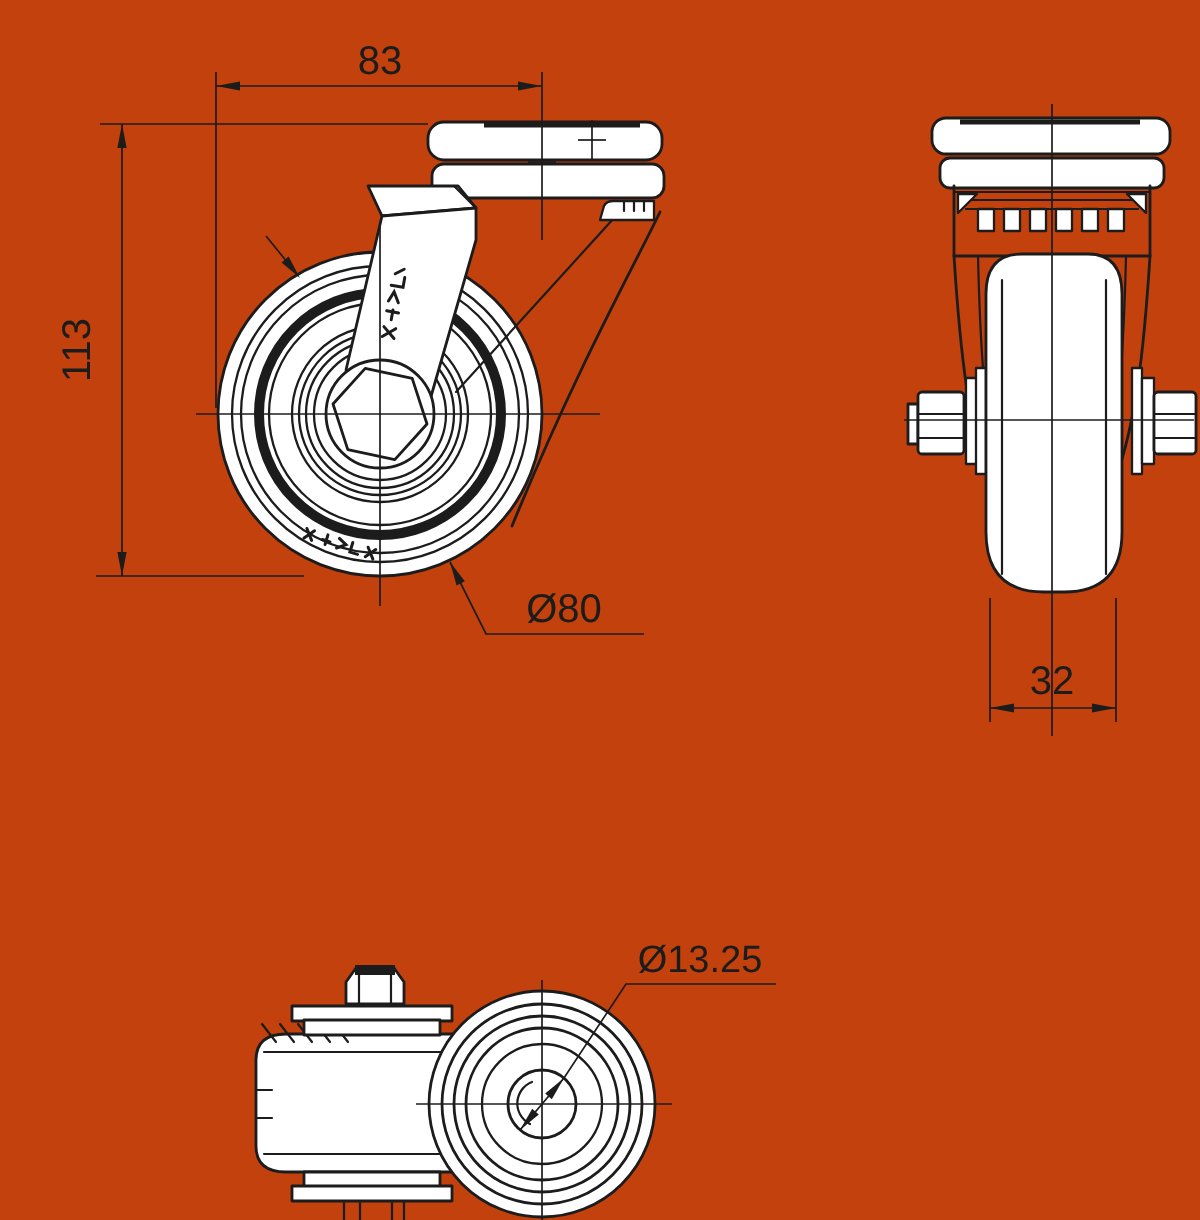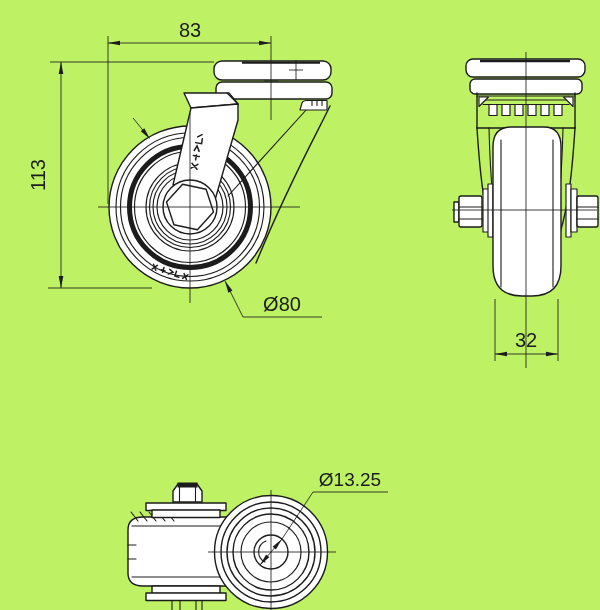--- a/index.html
+++ b/index.html
@@ -1,16 +1,16 @@
 <!DOCTYPE html>
 <html><head>
 <meta charset="utf-8">
 <style>
   html,body{margin:0;padding:0;background:#ffffff;}
-  .stage{width:600px;height:610px;background:#bef264;position:relative;overflow:hidden;
+  .stage{width:600px;height:610px;background:#c2410c;position:relative;overflow:hidden;
          font-family:"Liberation Sans", sans-serif;}
   svg{display:block;}
   .g    {stroke:#1c1c1c;stroke-width:1.4;fill:none;stroke-linecap:round;stroke-linejoin:round;}
   .g2   {stroke:#1c1c1c;stroke-width:1.1;fill:none;stroke-linecap:round;}
   .gw   {stroke:#1c1c1c;stroke-width:1.4;fill:#ffffff;stroke-linejoin:round;}
   .gw2  {stroke:#1c1c1c;stroke-width:1.15;fill:#ffffff;stroke-linejoin:round;}
   .thick{stroke:#1c1c1c;stroke-width:5;fill:none;}
   .band {stroke:#1c1c1c;stroke-width:2.4;fill:none;}
   .thin {stroke:#1c1c1c;stroke-width:0.85;fill:none;stroke-linecap:butt;}
   .arr  {fill:#1c1c1c;stroke:none;}

